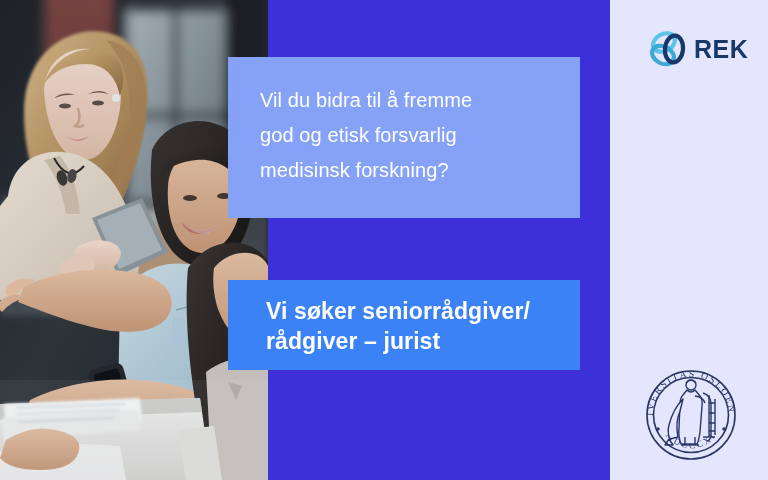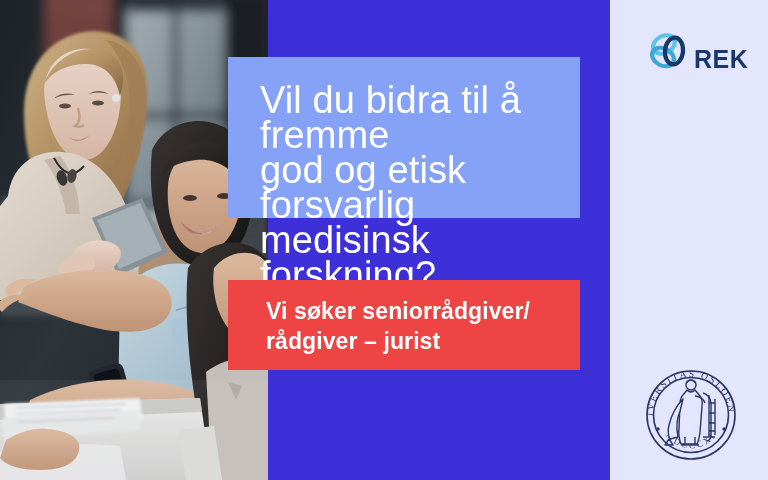--- a/index.html
+++ b/index.html
@@ -59,34 +59,34 @@
     top: 57px;
     width: 352px;
     height: 161px;
     background: #85A2F7;
     box-sizing: border-box;
     padding: 26px 30px 0 32px;
   }
   .headline-text {
     margin: 0;
     color: #ffffff;
-    font-size: 38px;
+    font-size: 20px;
     line-height: 35px;
     font-weight: 400;
     letter-spacing: 0.1px;
     white-space: pre-line;
   }
 
   .subhead-box {
     position: absolute;
     left: 228px;
     top: 280px;
     width: 352px;
     height: 90px;
-    background: #ef4444;
+    background: #3b82f6;
     box-sizing: border-box;
     padding: 16px 22px 0 38px;
   }
   .subhead-text {
     margin: 0;
     color: #ffffff;
     font-size: 23px;
     line-height: 30px;
     font-weight: 700;
     letter-spacing: 0.1px;
@@ -108,21 +108,21 @@
   }
 
   
   .rek-logo {
     position: absolute;
     left: 648px;
     top: 26px;
     width: 100px;
     height: 46px;
     display: flex;
-    align-items: flex-end;
+    align-items: center;
     gap: 4px;
   }
   .rek-mark { width: 42px; height: 42px; flex: none; }
   .rek-word {
     color: #17386B;
     font-size: 25px;
     font-weight: 700;
     letter-spacing: 0.5px;
     line-height: 1;
   }

